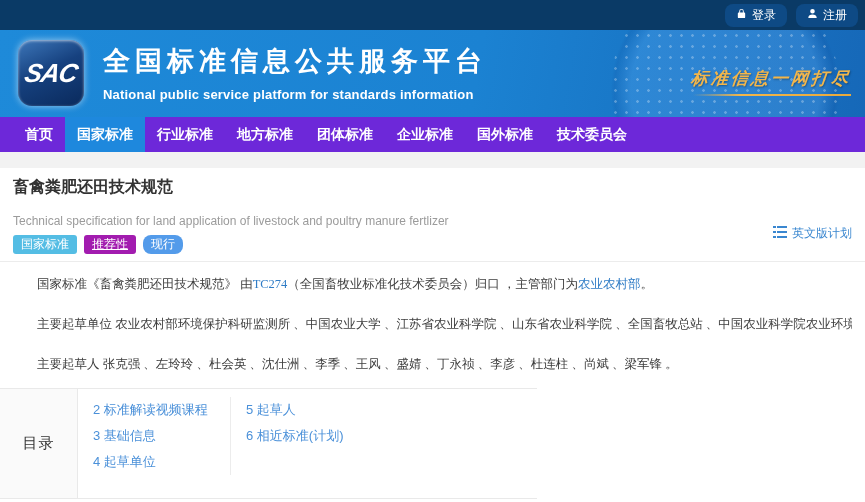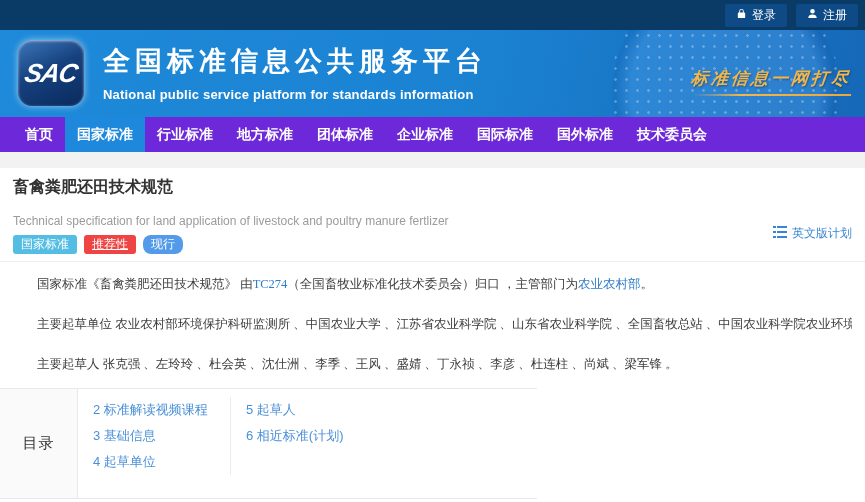--- a/index.html
+++ b/index.html
@@ -2,21 +2,21 @@
 <html><head>
 <meta charset="utf-8">
 <style>
   * { margin:0; padding:0; box-sizing:border-box; }
   html,body { width:865px; height:502px; overflow:hidden; background:#fff;
               font-family:"Liberation Sans","DejaVu Sans",sans-serif; }
 
   
   .topbar { height:30px; background:#0a3a66; display:flex; justify-content:flex-end;
             align-items:center; gap:9px; padding-right:7px; }
-  .topbtn { height:23px; padding:0 11px; background:#0e4a85; border:none; border-radius:2px;
+  .topbtn { height:23px; padding:0 11px; background:#0e4a85; border:none; border-radius:8px;
             color:#fff; font-size:12px; display:flex; align-items:center; gap:5px; cursor:pointer; }
 
   
   .header { position:relative; height:87px; overflow:hidden;
             background:linear-gradient(100deg,#1e8ad9 0%,#1b82d2 55%,#1668b8 100%); }
   .globe { position:absolute; right:25px; top:-55px; width:230px; height:230px; border-radius:50%;
            background-image:radial-gradient(rgba(255,255,255,.28) 1px, transparent 1.6px),
                             radial-gradient(circle at 50% 50%, rgba(110,185,255,.25) 0 58%, rgba(20,80,160,.15) 68%, transparent 70%);
            background-size:11px 11px, 100% 100%; }
   .logo { position:absolute; left:18px; top:10px; width:66px; height:66px; border-radius:14px;
@@ -101,34 +101,33 @@
   </div>
 </div>
 
 <div class="nav">
   <div class="nav-item">首页</div>
   <div class="nav-item active">国家标准</div>
   <div class="nav-item">行业标准</div>
   <div class="nav-item">地方标准</div>
   <div class="nav-item">团体标准</div>
   <div class="nav-item">企业标准</div>
-  <div class="nav-item">国际标准</div>
   <div class="nav-item">国外标准</div>
   <div class="nav-item">技术委员会</div>
 </div>
 
 <div class="graystrip"></div>
 
 <div class="content">
   <div class="std-title">畜禽粪肥还田技术规范</div>
   <div class="std-title-en">Technical specification for land application of livestock and poultry manure fertlizer</div>
 
   <div class="badge-row">
     <span class="badge" style="background-color: rgb(84, 189, 228);">国家标准</span>
-    <span class="badge" style="background-color: #ef4444; text-decoration: underline;">推荐性</span>
+    <span class="badge" style="background-color: #a21caf; text-decoration: underline;">推荐性</span>
     <span class="badge" style="background-color: rgb(83, 155, 234); border-radius: 8px;">现行</span>
   </div>
 
   <div class="en-plan">
     <span><svg width="14" height="12" viewBox="0 0 14 12">
           <g fill="#3a87d0">
             <rect x="0" y="0" width="3" height="2"></rect>
             <rect x="4" y="0" width="10" height="2"></rect>
             <rect x="0" y="5" width="3" height="2"></rect>
             <rect x="4" y="5" width="10" height="2"></rect>

